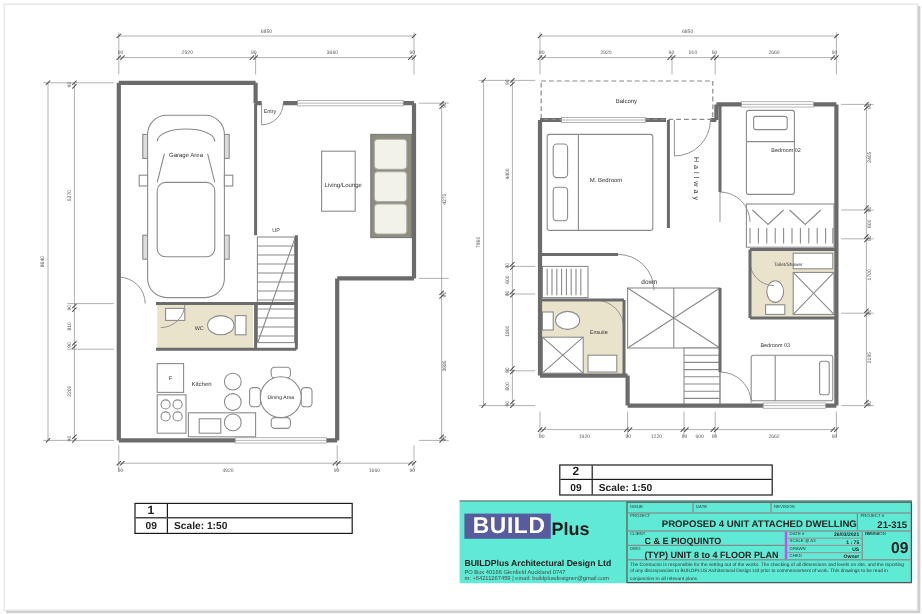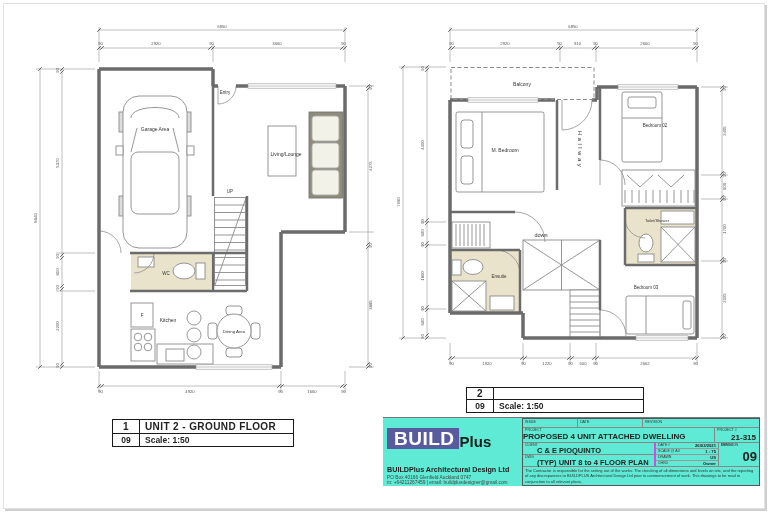--- a/index.html
+++ b/index.html
@@ -34,21 +34,21 @@
   .tb-table{flex:1;border:1px solid #555;display:flex;flex-direction:column;font-size:4px}
   .lab{font-size:3.6px;color:#333;text-transform:uppercase;line-height:1}
   .tb-r1{display:flex;border-bottom:1px solid #888;height:8px;align-items:center}
   .tb-r1 .c{padding-left:2px;height:100%;display:flex;align-items:center}
   .w50{width:52px;border-right:1px solid #888}
   .w60{width:62px;border-right:1px solid #888}
   .grow{flex:1}
   .tb-r2{display:flex;border-bottom:1px solid #888;height:15px}
   .cell-proj{flex:1;position:relative;border-right:1px solid #888}
   .cell-proj .lab{position:absolute;left:2px;top:1px}
-  .val-proj{position:absolute;left:0;right:0;top:4px;text-align:left;
+  .val-proj{position:absolute;left:0;right:0;top:4px;text-align:right;
             font-weight:bold;font-size:8px;white-space:nowrap}
   .cell-pno{width:44px;position:relative}
   .cell-pno .lab{position:absolute;left:2px;top:1px}
   .val-pno{position:absolute;right:3px;top:5px;font-weight:bold;font-size:8px}
   .tb-r34{display:flex;flex:1}
   .col-main{flex:1;display:flex;flex-direction:column;border-right:2px solid #d946ef}
   .cm-cell{flex:1;position:relative;border-bottom:1px solid #888}
   .cm-cell .lab{position:absolute;left:2px;top:1px}
   .val-med{position:absolute;left:14px;top:3px;font-weight:bold;font-size:7.5px;white-space:nowrap}
   .col-fields{width:62px;display:flex;flex-direction:column;border-right:1px solid #888}
@@ -372,21 +372,20 @@
       <text x="595.5" y="365">90</text>
       <text x="645" y="365">2662</text>
       <text x="695.5" y="365">90</text>
     </g>
   </g>
 </svg>
 
 <div class="pt" style="left:112px;top:419px;width:180px">
   <div class="pt-row r1">
     <div class="pt-num">1</div>
-    <div class="pt-t">UNIT 2 - GROUND FLOOR</div>
   </div>
   <div class="pt-row r2">
     <div class="pt-num">09</div>
     <div class="pt-t">Scale: 1:50</div>
   </div>
 </div>
 
 <div class="pt" style="left:466px;top:387px;width:176px">
   <div class="pt-row r1">
     <div class="pt-num">2</div>

